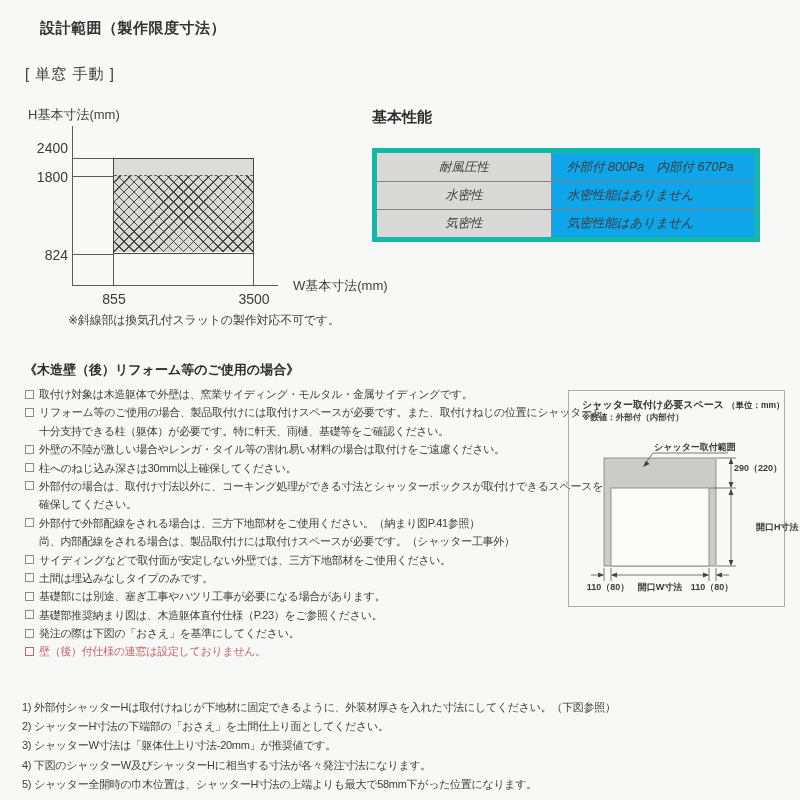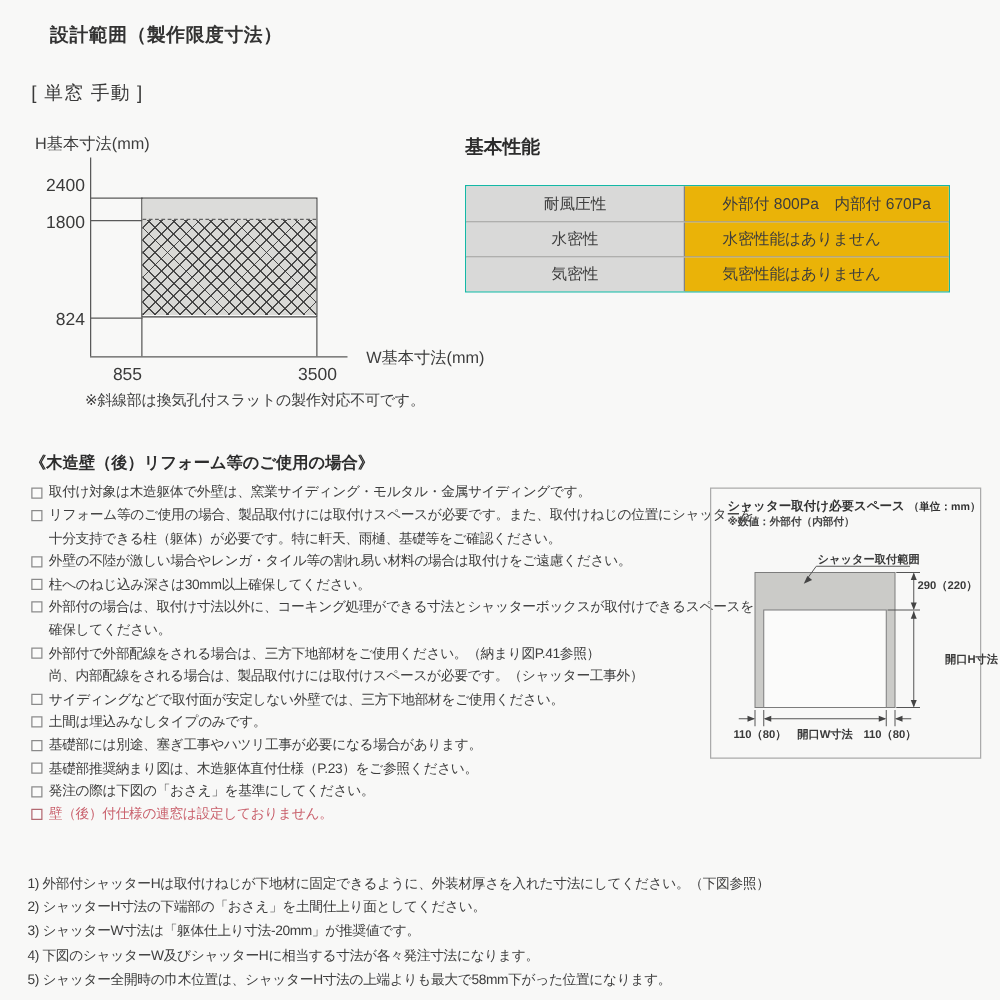--- a/index.html
+++ b/index.html
@@ -24,30 +24,30 @@
   .range-band { height:17px; background:#dcdcda; border-bottom:1px dashed #5f5f5f; }
   .range-hatch { height:76px; background-color:#d9d9d6;
      background-image:
        repeating-linear-gradient(45deg,  rgba(58,58,58,.9) 0 1px, transparent 1px 7px),
        repeating-linear-gradient(-45deg, rgba(58,58,58,.9) 0 1px, transparent 1px 7px); }
   .ext-line { width:1px; height:31px; top:254px; background:#5a5a5a; }
   .ext-left { left:113px; } .ext-right { left:253px; }
   .ytick { width:42px; left:26px; font-size:14px; text-align:right; color:#3a3a3a; }
   .yt-0 { top:140px; } .yt-1 { top:169px; } .yt-2 { top:247px; }
   .xtick { width:40px; top:291px; font-size:14px; text-align:center; color:#3a3a3a; }
-  .xt-0 { left:82px; } .xt-1 { left:234px; }
+  .xt-0 { left:94px; } .xt-1 { left:234px; }
   .chart-note { left:68px; top:312px; font-size:12px; letter-spacing:-.2px; }
 
   
   .perf-heading { left:372px; top:108px; font-size:15px; font-weight:700; color:#2d2d2d; }
-  .perf-table { left:372px; top:148px; width:388px; border:1px solid #14b8a6; }
+  .perf-table { left:372px; top:148px; width:388px; border:5px solid #14b8a6;font-style:italic; }
   .perf-row { display:grid; grid-template-columns:175px 1fr; height:28px; border-top:1px solid #828282; }
   .perf-row:first-child { border-top:none; }
   .perf-label { background:#d9d9d8; border-right:1px solid #828282; display:flex; align-items:center; justify-content:center; font-size:12.5px; }
-  .perf-value { background:#eab308; display:flex; align-items:center; padding-left:30px; font-size:12.5px; }
+  .perf-value { background:#0ea5e9; display:flex; align-items:center; padding-left:15px; font-size:12.5px; }
 
   
   .cl-heading { left:24px; top:361px; font-size:13px; font-weight:700; color:#2d2d2d; }
   .checklist { left:25px; top:385px; width:545px; font-size:11px; letter-spacing:-.3px; }
   .cl-line { height:18.4px; line-height:18.4px; white-space:nowrap; display:flex; align-items:flex-start; }
   .cbx { flex:none; width:9px; height:9px; border:1px solid #8a8a8a; background:#fbfbfa; margin:4.5px 5px 0 0; }
   .cl-cont { padding-left:14px; }
   .cl-red, .cl-red .cl-text { color:#c9606c; }
   .cl-red .cbx { border-color:#b36a72; }
 

